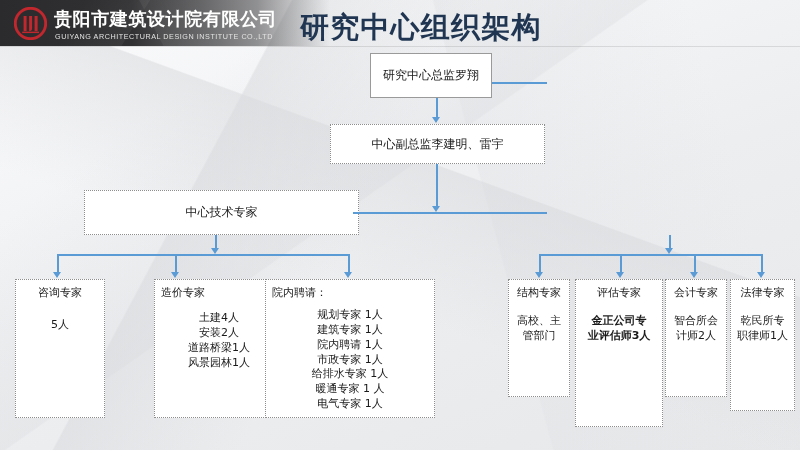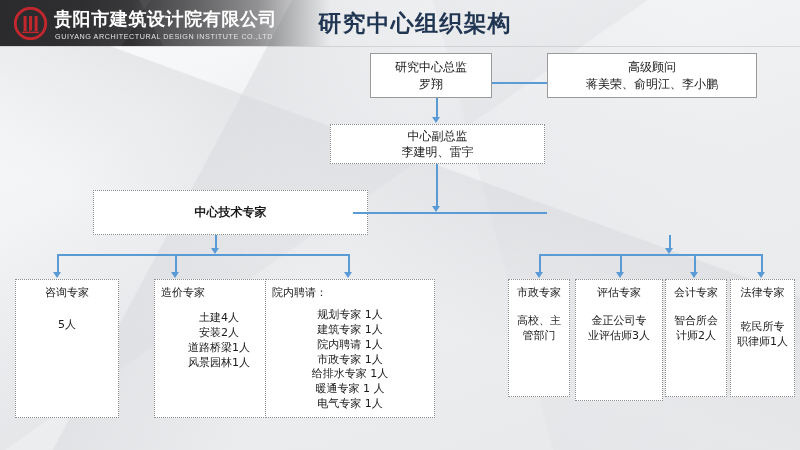--- a/index.html
+++ b/index.html
@@ -35,33 +35,33 @@
     font-size:18px;font-weight:bold;color:#ffffff;letter-spacing:.6px;
     font-family:"DejaVu Sans","Liberation Sans",sans-serif;white-space:nowrap;
   }
   .brand-en{
     position:absolute;left:55px;top:32px;
     font-size:7.2px;color:#e3e3e3;letter-spacing:.55px;white-space:nowrap;
     font-family:"Liberation Sans",sans-serif;
   }
   .title{
     position:absolute;left:300px;top:8px;width:230px;text-align:center;
-    font-size:23px;font-weight:bold;color:#1f3551;letter-spacing:1.2px;
+    font-size:29px;font-weight:bold;color:#1f3551;letter-spacing:1.2px;
     font-family:"DejaVu Sans","Liberation Sans",sans-serif;white-space:nowrap;
   }
   .hdr-rule{position:absolute;left:0;top:46px;width:800px;height:1px;background:rgba(0,0,0,.10);}
 
   
   .box{
     position:absolute;background:#ffffff;border:1px solid #9a9a9a;
     box-sizing:border-box;font-family:"DejaVu Sans","Liberation Sans",sans-serif;
     color:#1a1a1a;
   }
   .box.dotted{border:1px dotted #8d8d8d;}
-  .bx-center{display:flex;flex-direction:column;align-items:center;justify-content:center;}
+  .bx-center{display:flex;flex-direction:row;align-items:center;justify-content:center;}
   .ln{line-height:1.35;white-space:nowrap;}
   .t12{font-size:12px;}
   .t11{font-size:11px;}
   .hd-left{position:absolute;left:6px;top:5px;font-size:11px;}
   .hd-ctr{position:absolute;left:0;right:0;top:5px;text-align:center;font-size:11px;}
   .body-ctr{position:absolute;left:0;right:0;text-align:center;}
 
   
   .lineV{position:absolute;width:1.6px;background:#5b9bd5;}
   .lineH{position:absolute;height:1.6px;background:#5b9bd5;}
@@ -88,39 +88,35 @@
   <div class="brand-en">GUIYANG ARCHITECTURAL DESIGN INSTITUTE CO.,LTD</div>
 
   <div class="title">研究中心组织架构</div>
   <div class="hdr-rule"></div>
 
   <div class="box bx-center" style="left:370px;top:53px;width:122px;height:45px;">
     <div class="ln t12">研究中心总监</div>
     <div class="ln t12">罗翔</div>
   </div>
 
-  <div class="box bx-center" style="left:547px;top:53px;width:210px;height:45px;">
-    <div class="ln t12">高级顾问</div>
-    <div class="ln t12">蒋美荣、俞明江、李小鹏</div>
-  </div>
 
   <div class="lineH" style="left:492px;top:82px;width:55px;"></div>
 
   <div class="box dotted bx-center" style="left:330px;top:124px;width:215px;height:40px;">
     <div class="ln t12">中心副总监</div>
     <div class="ln t12">李建明、雷宇</div>
   </div>
 
   <div class="lineV" style="left:436px;top:98px;height:20px;"></div>
   <div class="arw" style="left:432px;top:117px;"></div>
 
   <div class="lineV" style="left:436px;top:164px;height:43px;"></div>
   <div class="arw" style="left:432px;top:206px;"></div>
 
-  <div class="box dotted bx-center" style="left:93px;top:190px;width:275px;height:45px;font-weight:bold;">
+  <div class="box dotted bx-center" style="left:84px;top:190px;width:275px;height:45px;">
     <div class="ln t12">中心技术专家</div>
   </div>
 
 
   <div class="lineH" style="left:353px;top:212px;width:194px;"></div>
 
   <div class="lineV" style="left:215px;top:235px;height:14px;"></div>
   <div class="arw" style="left:211px;top:248px;"></div>
   <div class="lineH" style="left:57px;top:254px;width:291px;"></div>
 
@@ -142,21 +138,21 @@
 
   <div class="lineV" style="left:620px;top:254px;height:19px;"></div>
   <div class="arw" style="left:616px;top:272px;"></div>
 
   <div class="lineV" style="left:694px;top:254px;height:19px;"></div>
   <div class="arw" style="left:690px;top:272px;"></div>
 
   <div class="lineV" style="left:761px;top:254px;height:19px;"></div>
   <div class="arw" style="left:757px;top:272px;"></div>
 
-  <div class="box dotted" style="left:15px;top:279px;width:104px;height:139px;">
+  <div class="box dotted" style="left:15px;top:279px;width:90px;height:139px;">
     <div class="hd-ctr">咨询专家</div>
     <div class="body-ctr t11" style="top:37px;">5人</div>
   </div>
 
   <div class="box dotted" style="left:110px;top:279px;width:130px;height:139px;margin-left:44px;">
     <div class="hd-left">造价专家</div>
     <div class="body-ctr" style="top:31px;">
       <div class="ln t11">土建4人</div>
       <div class="ln t11">安装2人</div>
       <div class="ln t11">道路桥梁1人</div>
@@ -171,44 +167,44 @@
       <div class="ln t11">建筑专家  1人</div>
       <div class="ln t11">院内聘请  1人</div>
       <div class="ln t11">市政专家  1人</div>
       <div class="ln t11">给排水专家  1人</div>
       <div class="ln t11">暖通专家  1 人</div>
       <div class="ln t11">电气专家  1人</div>
     </div>
   </div>
 
   <div class="box dotted" style="left:508px;top:279px;width:62px;height:118px;">
-    <div class="hd-ctr">市政专家</div>
+    <div class="hd-ctr">结构专家</div>
     <div class="body-ctr" style="top:34px;">
       <div class="ln t11">高校、主</div>
       <div class="ln t11">管部门</div>
     </div>
   </div>
 
-  <div class="box dotted" style="left:575px;top:279px;width:88px;height:122px;">
+  <div class="box dotted" style="left:575px;top:279px;width:88px;height:148px;">
     <div class="hd-ctr">评估专家</div>
-    <div class="body-ctr" style="top:34px;">
+    <div class="body-ctr" style="top:34px;font-weight:bold;">
       <div class="ln t11">金正公司专</div>
       <div class="ln t11">业评估师3人</div>
     </div>
   </div>
 
   <div class="box dotted" style="left:665px;top:279px;width:62px;height:118px;">
     <div class="hd-ctr">会计专家</div>
     <div class="body-ctr" style="top:34px;">
       <div class="ln t11">智合所会</div>
       <div class="ln t11">计师2人</div>
     </div>
   </div>
 
-  <div class="box dotted" style="left:730px;top:279px;width:65px;height:118px;">
+  <div class="box dotted" style="left:730px;top:279px;width:65px;height:132px;">
     <div class="hd-ctr">法律专家</div>
-    <div class="body-ctr" style="top:34px;margin-top:6px;">
+    <div class="body-ctr" style="top:34px;">
       <div class="ln t11">乾民所专</div>
       <div class="ln t11">职律师1人</div>
     </div>
   </div>
 
 </div>
 
 </body></html>

